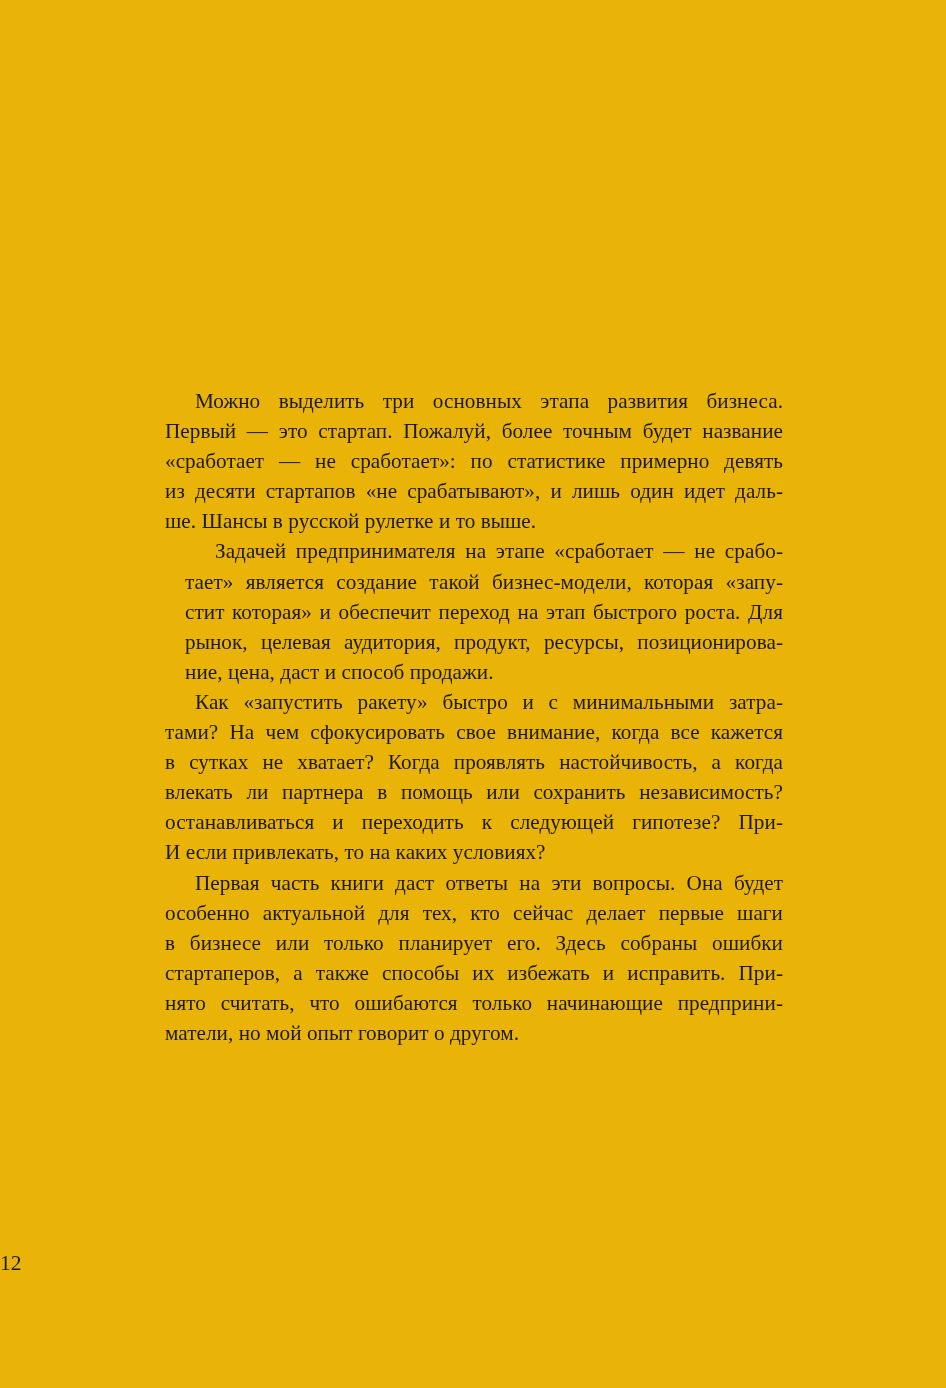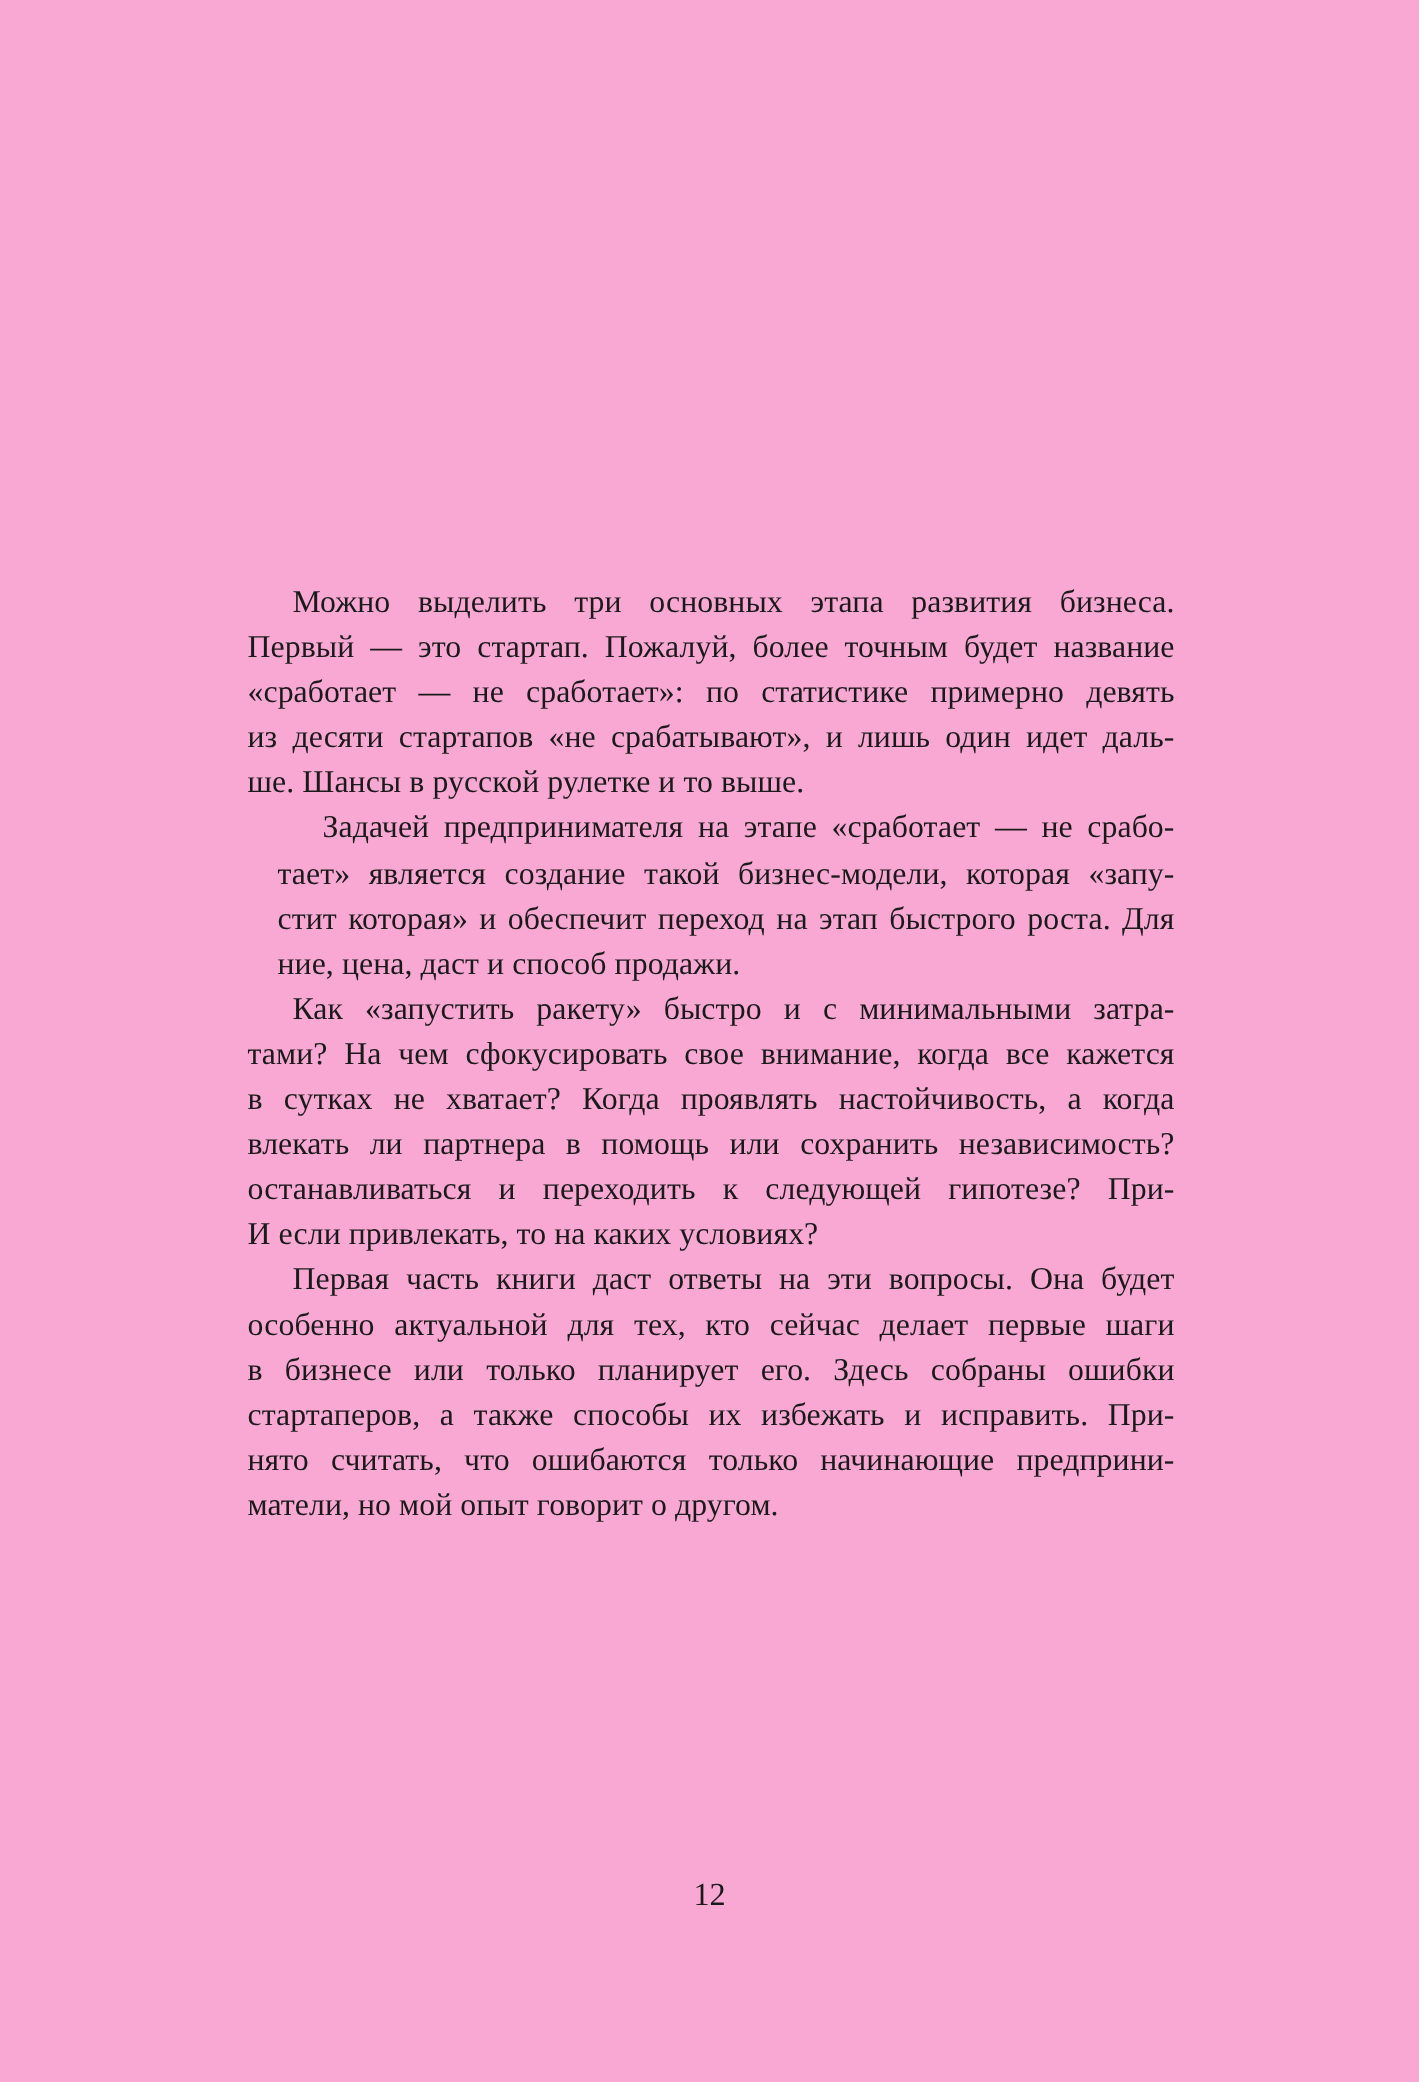--- a/index.html
+++ b/index.html
@@ -7,21 +7,21 @@
     margin: 0;
     padding: 0;
     background: #ffffff;
   }
 
   .page {
     position: relative;
     width: 946px;
     height: 1388px;
     margin: 0 auto;
-    background: #f9a8d4;
+    background: #eab308;
     overflow: hidden;
     font-family: "Liberation Serif", "DejaVu Serif", serif;
     color: #1a1a1a;
     -webkit-font-smoothing: antialiased;
   }
 
   
   .text-block {
     position: absolute;
     left: 165px;
@@ -68,21 +68,21 @@
 
   .line.indent {
     text-indent: 30px;
   }
 
   .page-number {
     position: absolute;
     left: 0;
     right: 0;
     top: 1249px;
-    text-align: center;
+    text-align: left;
     font-family: "Liberation Serif", "DejaVu Serif", serif;
     font-size: 21.5px;
     line-height: 28px;
     color: #1a1a1a;
   }
 </style>
 </head>
 <body>
 
 <div class="page">
@@ -93,20 +93,21 @@
         <span class="line just indent">Можно выделить три основных этапа развития бизнеса.</span>
         <span class="line just">Первый — это стартап. Пожалуй, более точным будет название</span>
         <span class="line just">«сработает — не сработает»: по статистике примерно девять</span>
         <span class="line just">из десяти стартапов «не срабатывают», и лишь один идет даль-</span>
         <span class="line last">ше. Шансы в русской рулетке и то выше.</span>
       </p>
       <p class="para" style="text-indent: 0px; margin-left: 20px;">
         <span class="line just indent">Задачей предпринимателя на этапе «сработает — не срабо-</span>
         <span class="line just">тает» является создание такой бизнес-модели, которая «запу-</span>
         <span class="line just">стит которая» и обеспечит переход на этап быстрого роста. Для</span>
+        <span class="line just">рынок, целевая аудитория, продукт, ресурсы, позиционирова-</span>
         <span class="line last">ние, цена, даст и способ продажи.</span>
       </p>
       <p class="para" style="text-indent: 0px;">
         <span class="line just indent">Как «запустить ракету» быстро и с минимальными затра-</span>
         <span class="line just">тами? На чем сфокусировать свое внимание, когда все кажется</span>
         <span class="line just">в сутках не хватает? Когда проявлять настойчивость, а когда</span>
         <span class="line just">влекать ли партнера в помощь или сохранить независимость?</span>
         <span class="line just">останавливаться и переходить к следующей гипотезе? При-</span>
         <span class="line last">И если привлекать, то на каких условиях?</span>
       </p>

